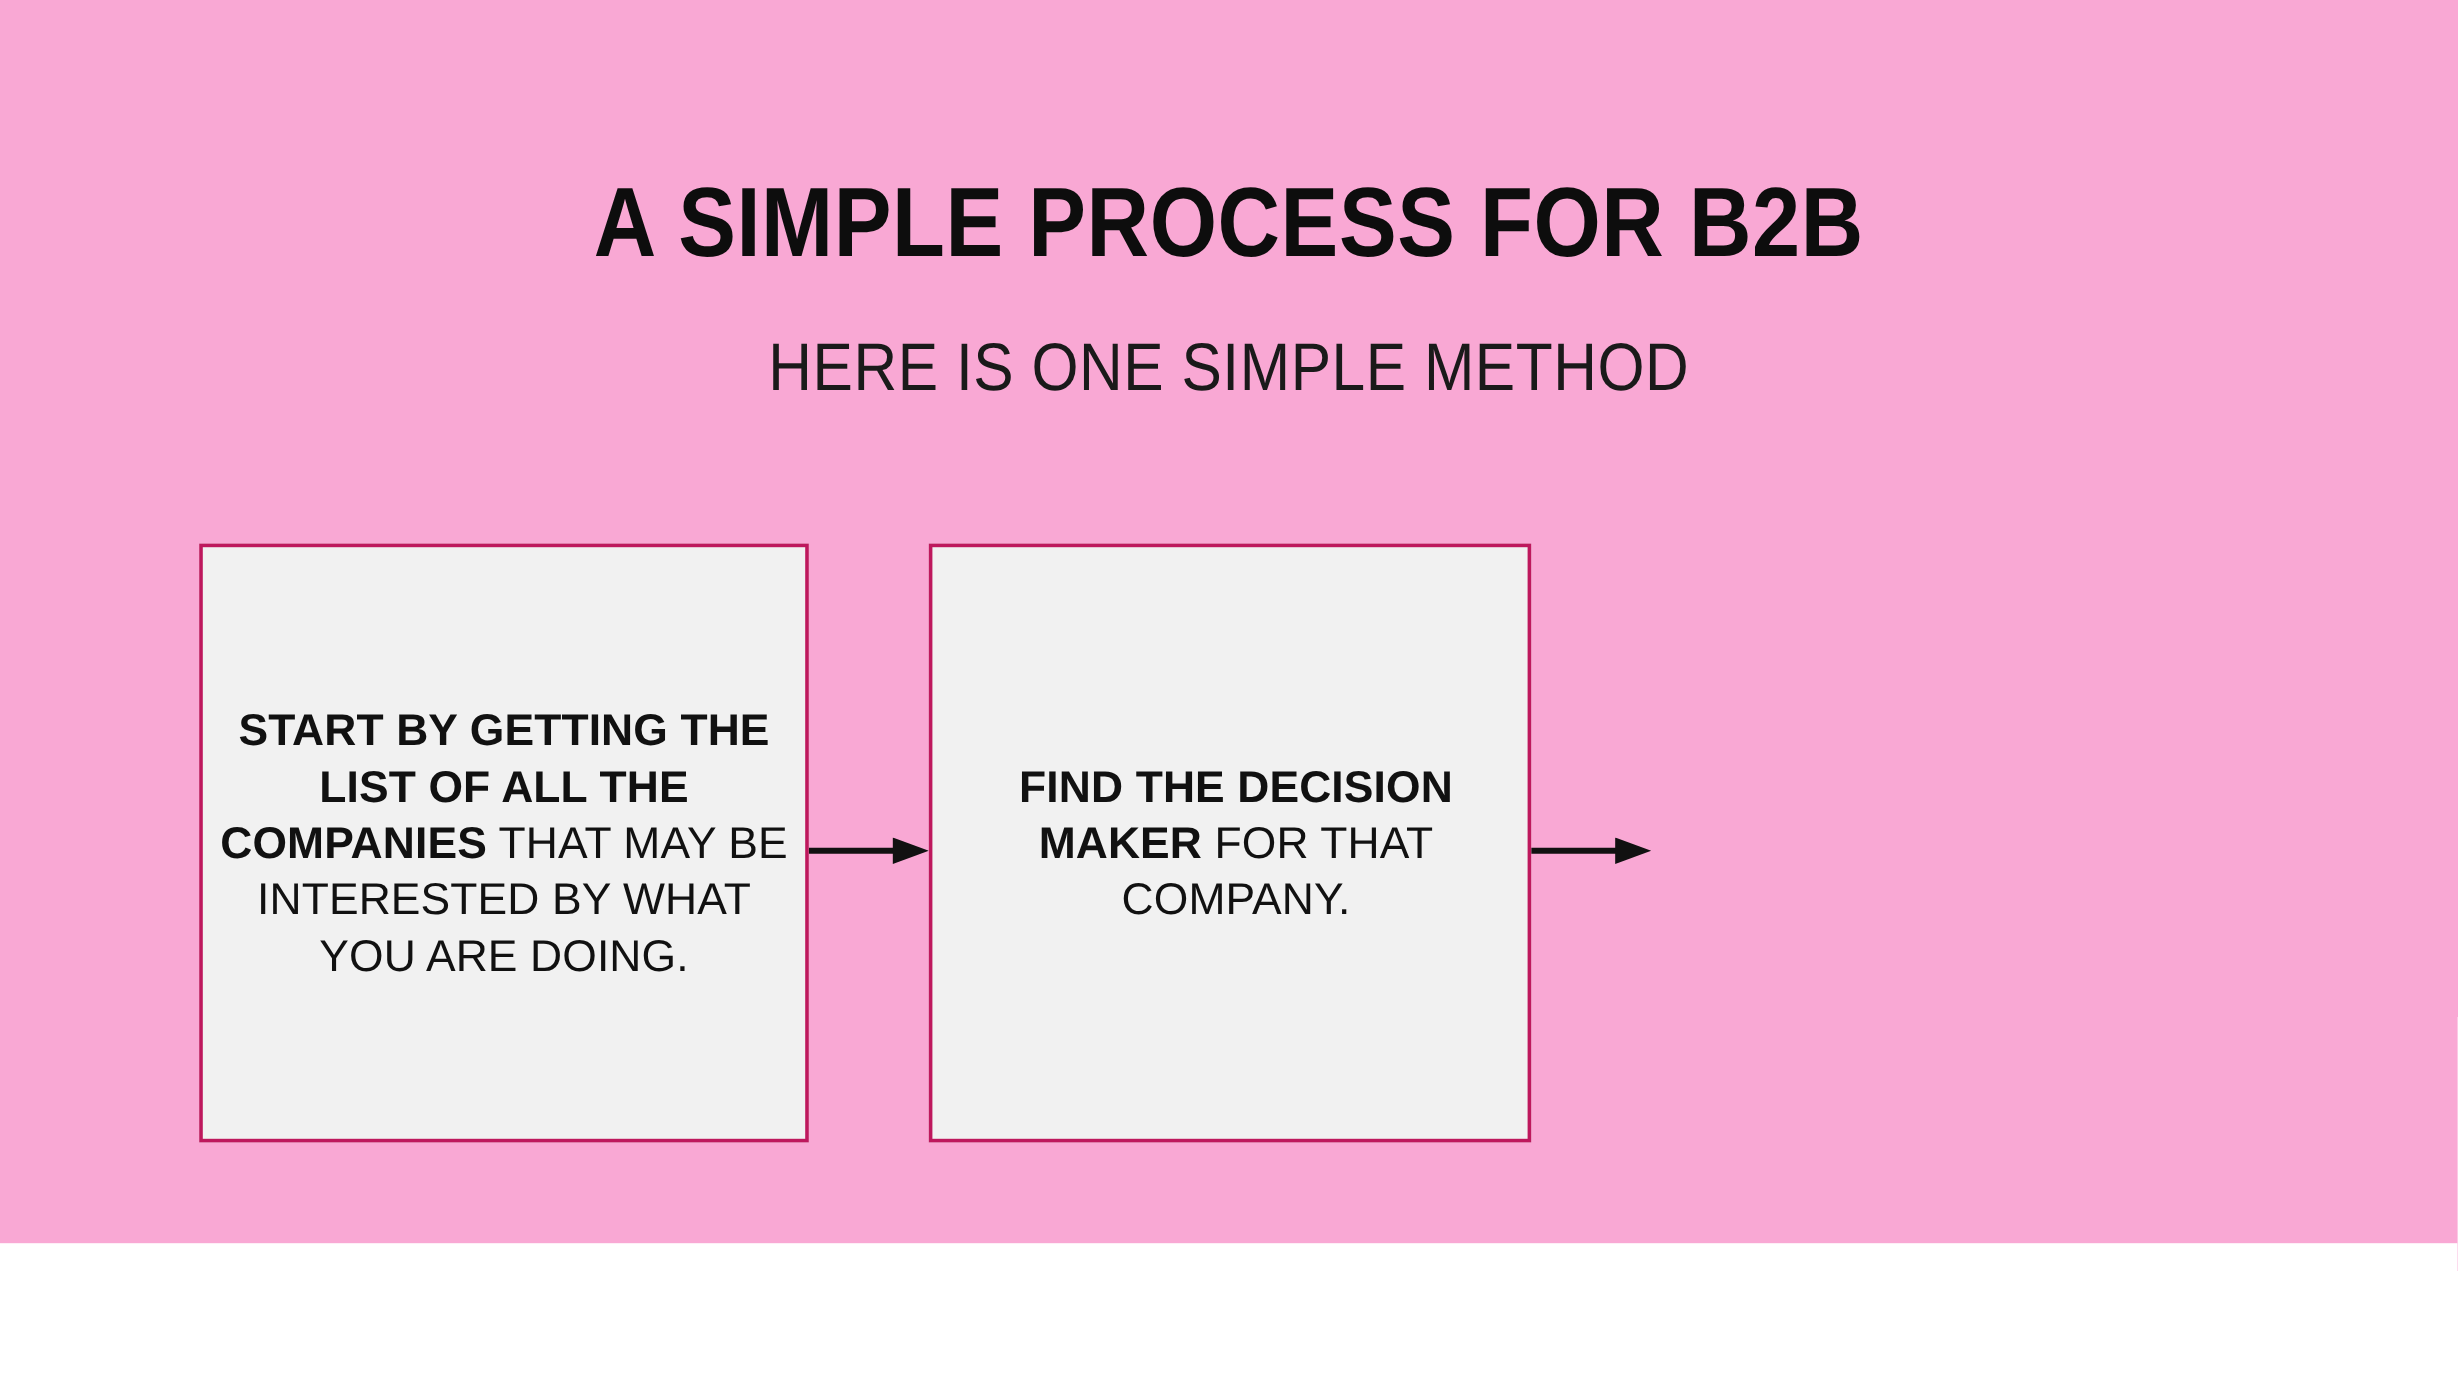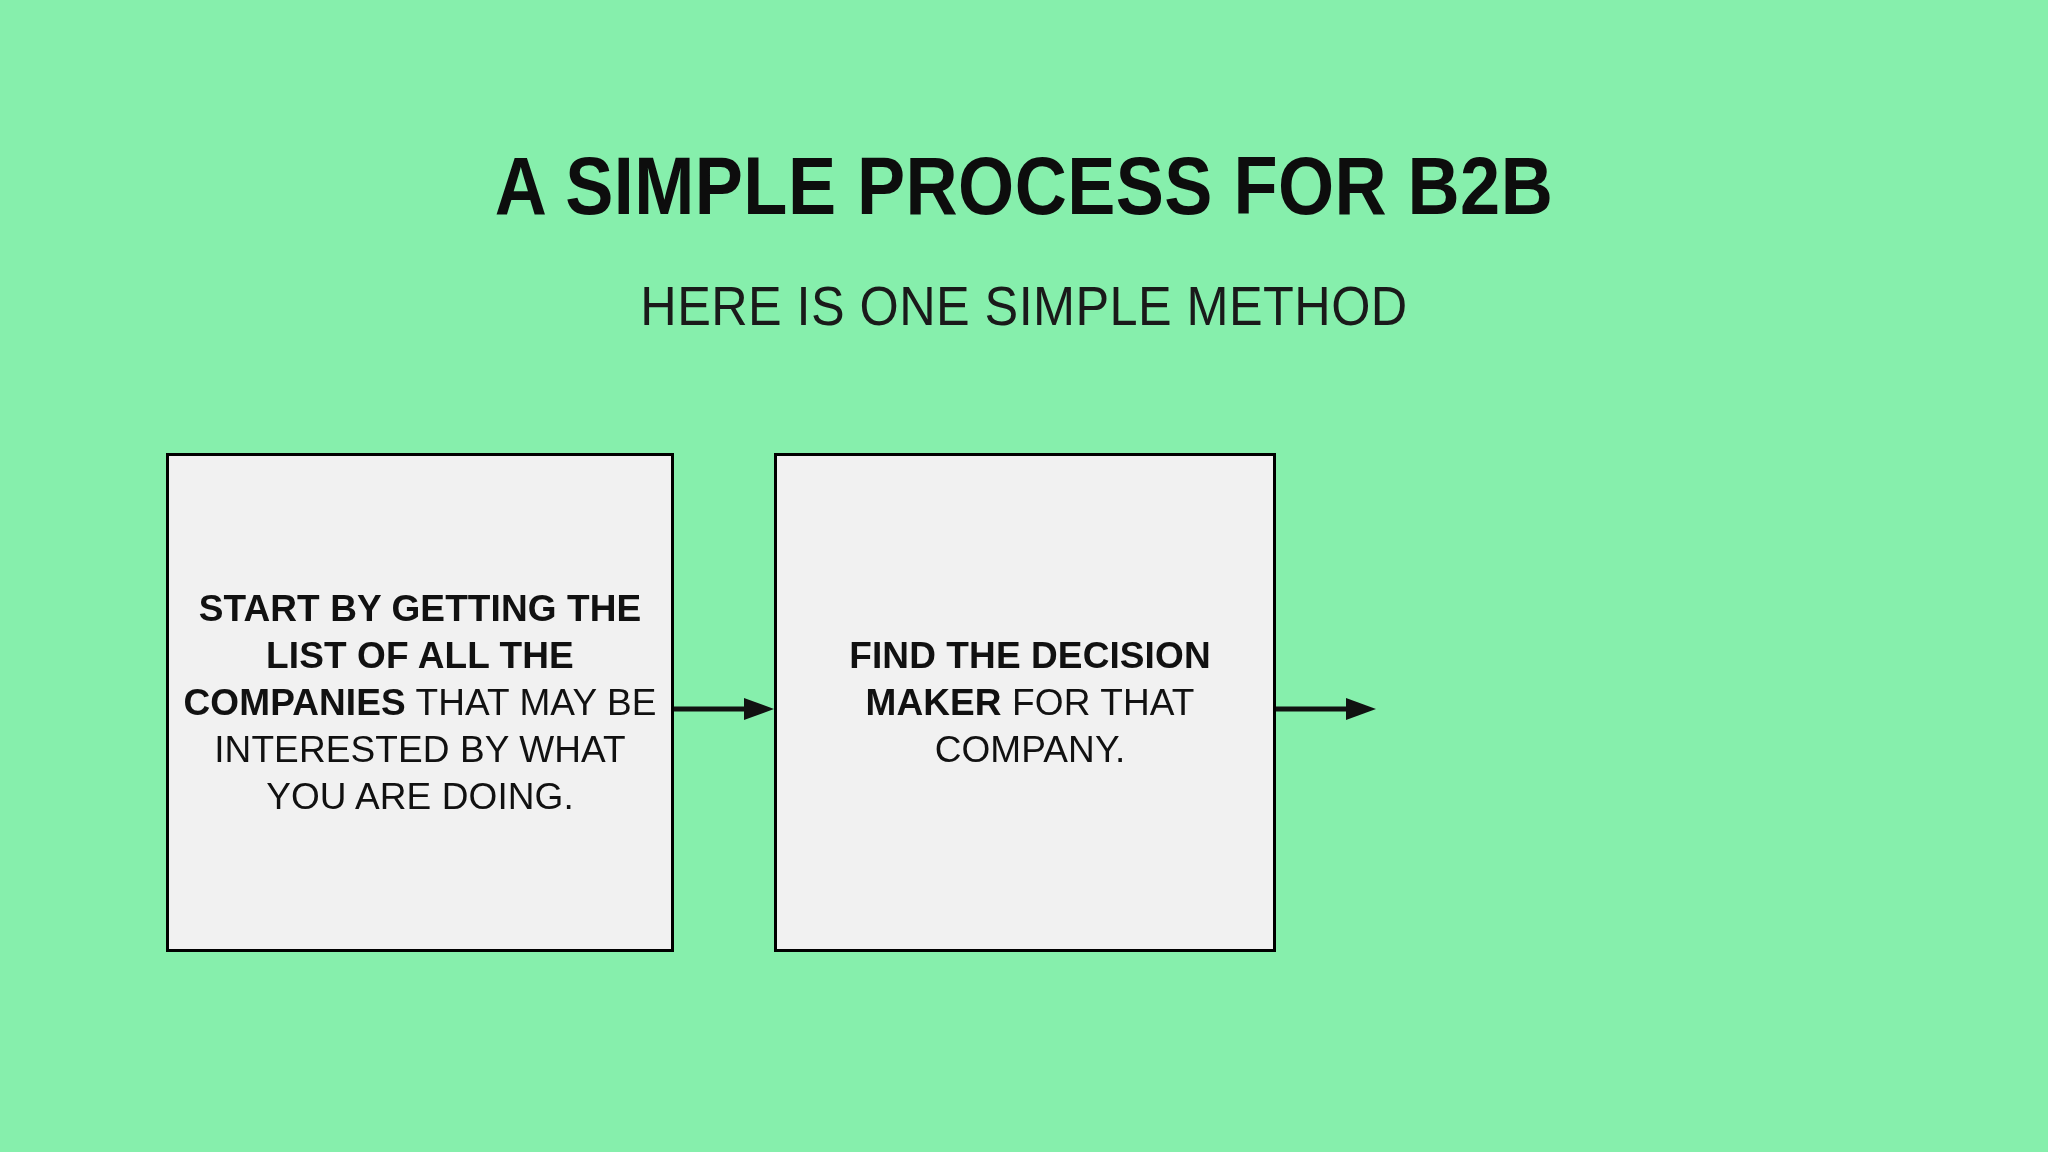--- a/index.html
+++ b/index.html
@@ -12,22 +12,22 @@
     background: #ffffff;
     font-family: "Liberation Sans", sans-serif;
     overflow: hidden;
     position: relative;
   }
 
   #slide {
     position: absolute;
     inset: 0;
     width: 2048px;
-    height: 1152px;
-    background: #86efac;
+    height: 1036px;
+    background: #f9a8d4;
   }
 
   
   .header {
     position: absolute;
     left: 0;
     top: 0;
     width: 2048px;
     text-align: center;
   }
@@ -74,21 +74,21 @@
     width: 2048px;
     height: 1152px;
   }
 
   .step-box {
     position: absolute;
     top: 453px;
     height: 499px;
     box-sizing: border-box;
     background: #f1f1f1;
-    border: 3px solid #000000;
+    border: 3px solid #be185d;
     display: flex;
     align-items: center;
     justify-content: center;
   }
 
   #box-1 { left: 166px; width: 508px; }
   #box-2 { left: 774px; width: 502px; padding-left: 10px; }
   #box-3 { left: 1376px; width: 504px; }
 
   .step-text {

